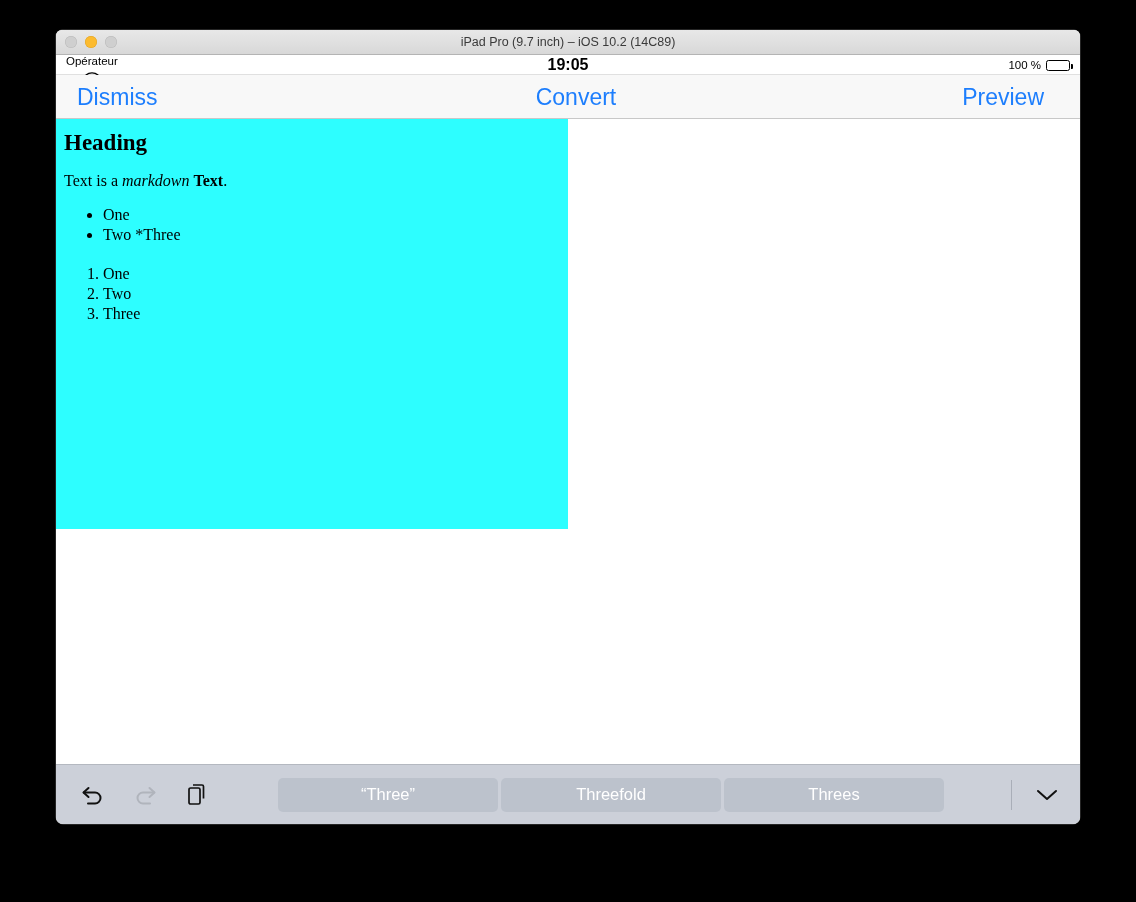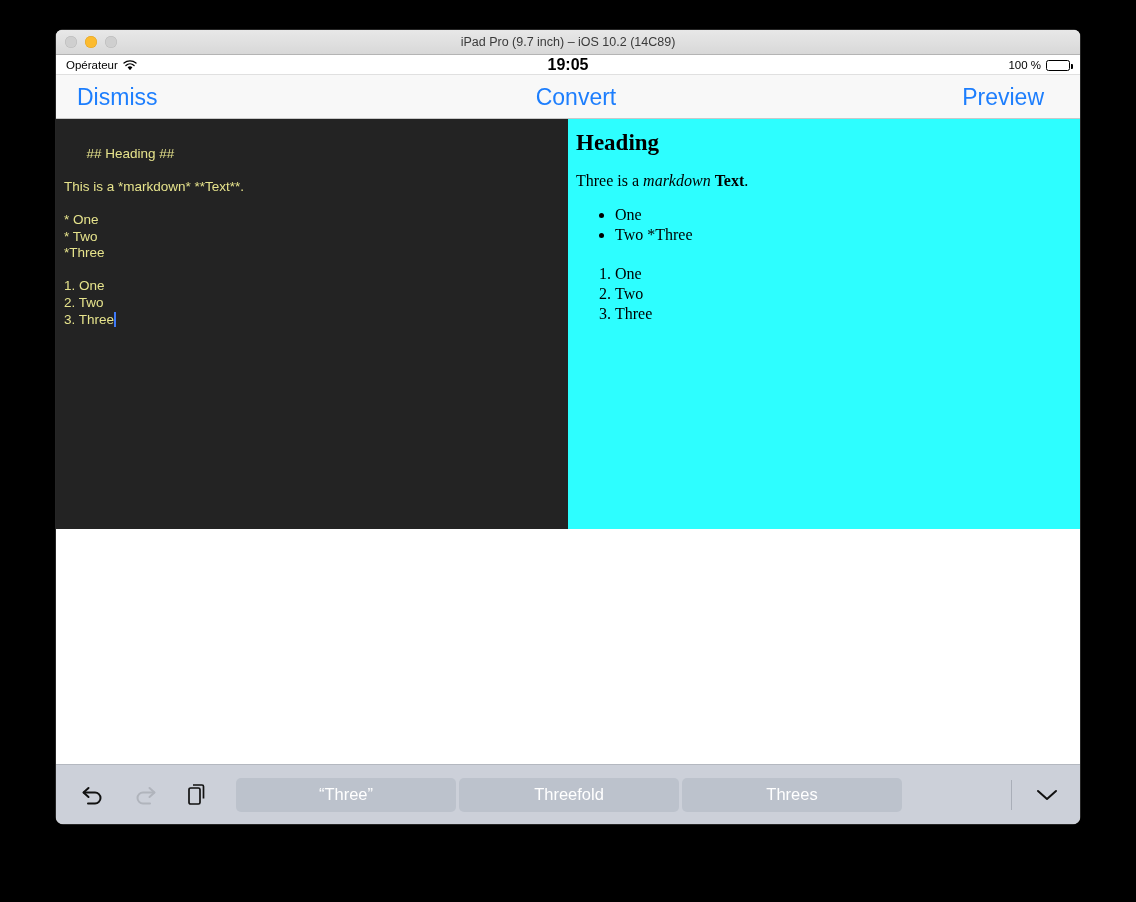--- a/index.html
+++ b/index.html
@@ -44,21 +44,21 @@
   
   .statusbar {
     position: relative;
     height: 20px;
     background: #ffffff;
     border-bottom: 0.5px solid #e0e0e0;
     font-size: 11.5px; color: #000;
   }
   .sb-left {
     position: absolute; left: 10px; top: 0;
-    height: 20px; display: flex; align-items: center; gap: 5px;
+    height: 20px; display: flex; align-items: center; gap: 5px; flex-direction: column;
   }
   .sb-center {
     position: absolute; left: 0; right: 0; top: 0;
     height: 24px; line-height: 20px;
     text-align: center; font-weight: bold; font-size: 16px; border-radius: 9px;
   }
   .sb-right {
     position: absolute; right: 10px; top: 0;
     height: 20px; display: flex; align-items: center; gap: 5px;
   }
@@ -144,21 +144,21 @@
 
   
   .filler { background: #ffffff; height: 235px; }
 
   
   .accessory {
     position: relative;
     height: 60px;
     background: #ccd0d9;
     border-top: 0.5px solid #b4b8c0;
-    display: flex; align-items: center;
+    display: flex; align-items: center; gap: 42px;
   }
   .acc-icons {
     display: flex; align-items: center;
     gap: 22px;
     padding-left: 22px;
     width: 180px;
   }
   .icon-btn {
     width: 30px; height: 30px;
     display: flex; align-items: center; justify-content: center;
@@ -223,37 +223,24 @@
   </div>
 
   <div class="navbar">
     <div class="nav-btn left">Dismiss</div>
     <div class="nav-btn center">Convert</div>
     <div class="nav-btn right">Preview</div>
   </div>
 
   <div class="panes">
 
-    <div class="editor">
-      <span>## Heading ##
-
-This is a *markdown* **Text**.
-
-* One
-* Two
-*Three
-
-1. One
-2. Two
-</span><span>3. Three</span><span class="caret"></span>
-    </div>
 
     <div class="preview">
       <h2>Heading</h2>
-      <p><span>Three is a </span><em>markdown</em><span> </span><strong>Text</strong><span>.</span></p>
+      <p><span>Text is a </span><em>markdown</em><span> </span><strong>Text</strong><span>.</span></p>
       <ul>
         <li>One</li>
         <li>Two *Three</li>
       </ul>
       <ol>
         <li>One</li>
         <li>Two</li>
         <li>Three</li>
       </ol>
     </div>

